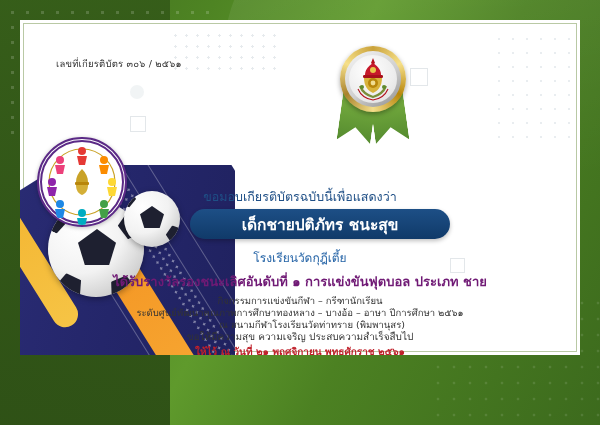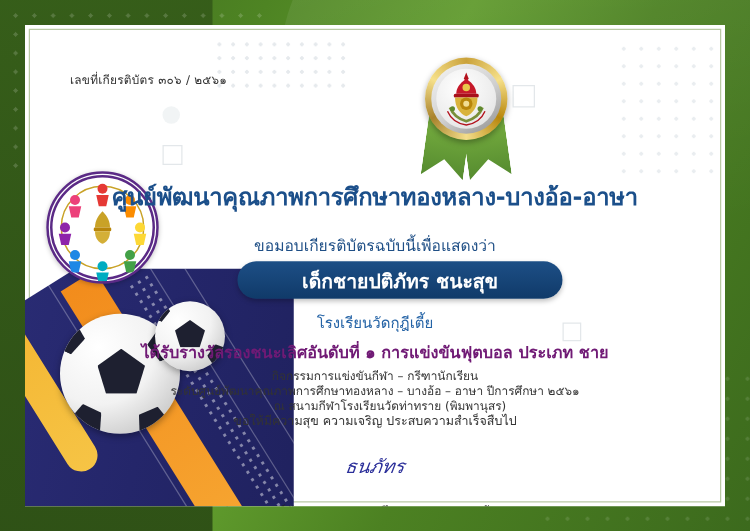--- a/index.html
+++ b/index.html
@@ -35,21 +35,21 @@
   }
   .bg-swoosh{
     position:absolute;left:220px;top:-160px;width:520px;height:360px;
     background:linear-gradient(180deg,rgba(255,255,255,.10),rgba(255,255,255,0));
     border-radius:50%;
     transform:rotate(-14deg);
   }
 
   
   .card{
-    position:absolute;left:20px;top:20px;width:560px;height:385px;
+    position:absolute;left:20px;top:20px;width:560px;height:335px;
     background:#ffffff;overflow:hidden;
   }
   .card-border{
     position:absolute;left:3px;top:3px;right:3px;bottom:3px;
     border:1px solid #b9c9a4;pointer-events:none;
   }
 
   
   .wm-dots{
     position:absolute;left:150px;top:10px;width:110px;height:45px;
@@ -292,30 +292,30 @@
         </g>
 
         <path d="M43 30 C39 34,37 38,37 43 L49 43 C49 38,47 34,43 30 Z" fill="#c9a227"></path>
         <rect x="36" y="43" width="14" height="3" rx="1" fill="#b8860b"></rect>
         <path d="M37 46 C37 52,40 55,43 56 C46 55,49 52,49 46 Z" fill="#d4af37"></path>
       </svg>
     </div>
 
     <div class="cert-no">เลขที่เกียรติบัตร ๓๐๖ / ๒๕๖๑</div>
 
-    <div class="txt t-org">ศูนย์พัฒนาคุณภาพการศึกษาทองหลาง-บางอ้อ-อาษา</div>
     <div class="txt t-grant">ขอมอบเกียรติบัตรฉบับนี้เพื่อแสดงว่า</div>
 
     <div class="name-banner">
       <span>เด็กชายปติภัทร ชนะสุข</span>
     </div>
 
     <div class="txt t-school">โรงเรียนวัดกุฎีเตี้ย</div>
     <div class="txt t-award">ได้รับรางวัลรองชนะเลิศอันดับที่ ๑   การแข่งขันฟุตบอล ประเภท ชาย</div>
     <div class="txt t-d1">กิจกรรมการแข่งขันกีฬา – กรีฑานักเรียน</div>
     <div class="txt t-d2">ระดับศูนย์พัฒนาคุณภาพการศึกษาทองหลาง – บางอ้อ – อาษา ปีการศึกษา ๒๕๖๑</div>
     <div class="txt t-d3">ณ สนามกีฬาโรงเรียนวัดท่าทราย (พิมพานุสร)</div>
     <div class="txt t-d4">ขอให้มีความสุข ความเจริญ ประสบความสำเร็จสืบไป</div>
+    <div class="txt t-date">ให้ไว้ ณ วันที่ ๒๑ พฤศจิกายน พุทธศักราช ๒๕๖๑</div>
 
     <div class="sig-script">ธนภัทร</div>
     <div class="txt t-role">ประธานศูนย์พัฒนาคุณภาพการศึกษาทองหลาง-บางอ้อ-อาษา</div>
   </div>
 </div>
 
 </body></html>

